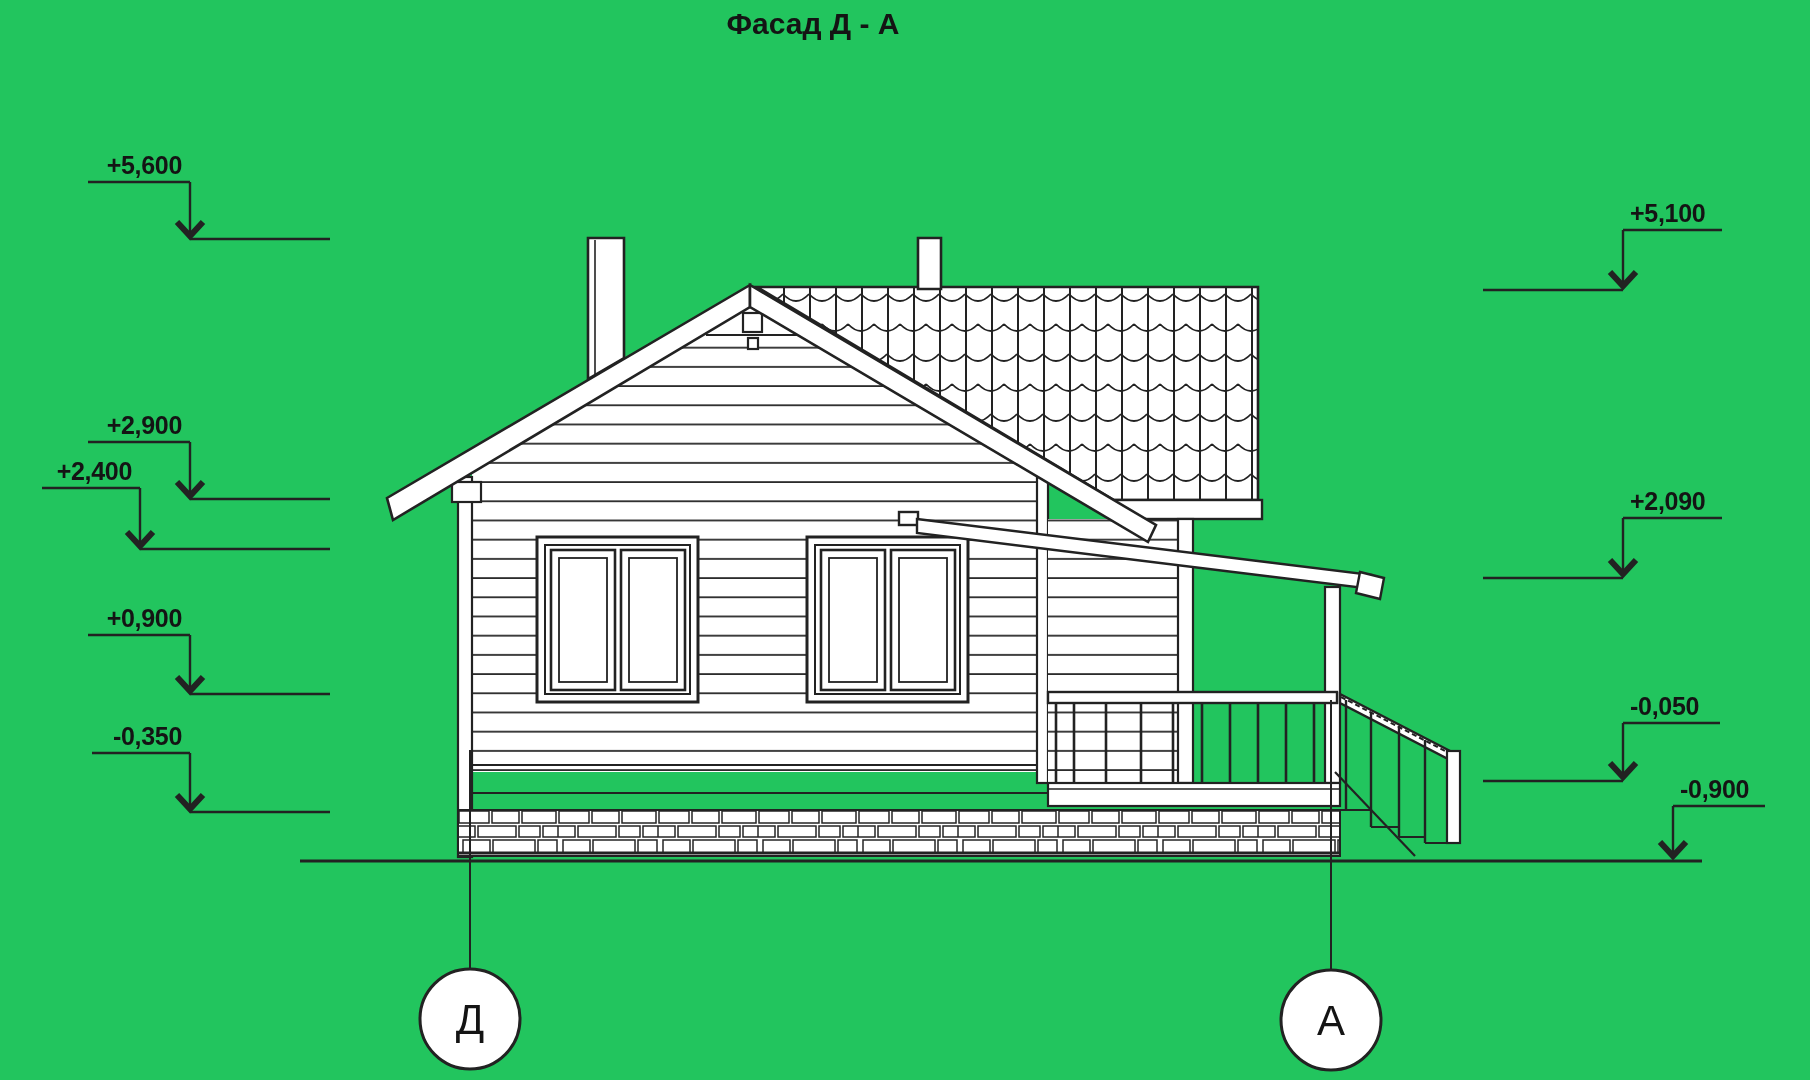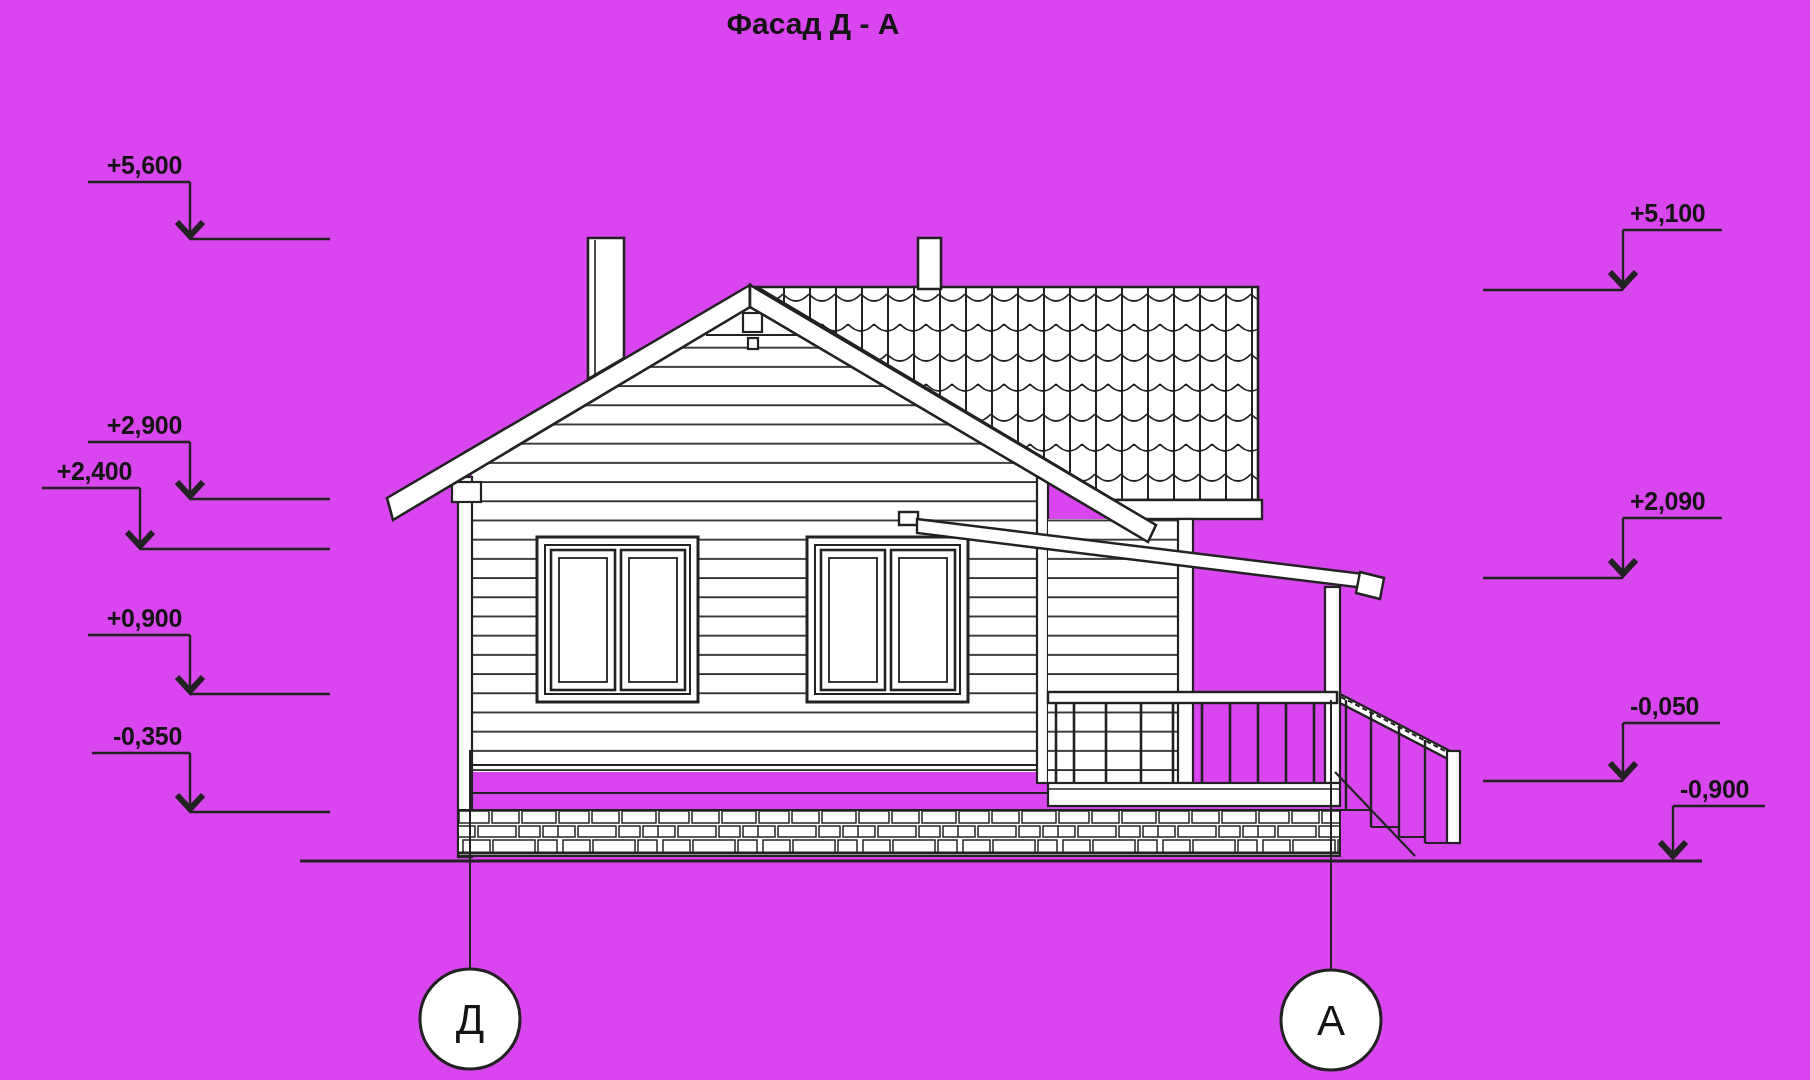--- a/index.html
+++ b/index.html
@@ -1,16 +1,16 @@
 <!DOCTYPE html>
 <html><head>
 <meta charset="utf-8">
 <style>
   html,body{margin:0;padding:0;background:#ffffff;}
-  .stage{position:relative;width:1810px;height:1080px;background:#d946ef;overflow:hidden;
+  .stage{position:relative;width:1810px;height:1080px;background:#22c55e;overflow:hidden;
          font-family:"Liberation Sans", sans-serif;}
   svg{display:block}
   text{fill:#141414;}
   .lbl{font-size:25px;font-weight:600;letter-spacing:-0.3px;}
   .title{font-size:30px;font-weight:600;}
   .axis-letter{font-size:42px;font-weight:400;}
 </style>
 </head>
 <body>
 

